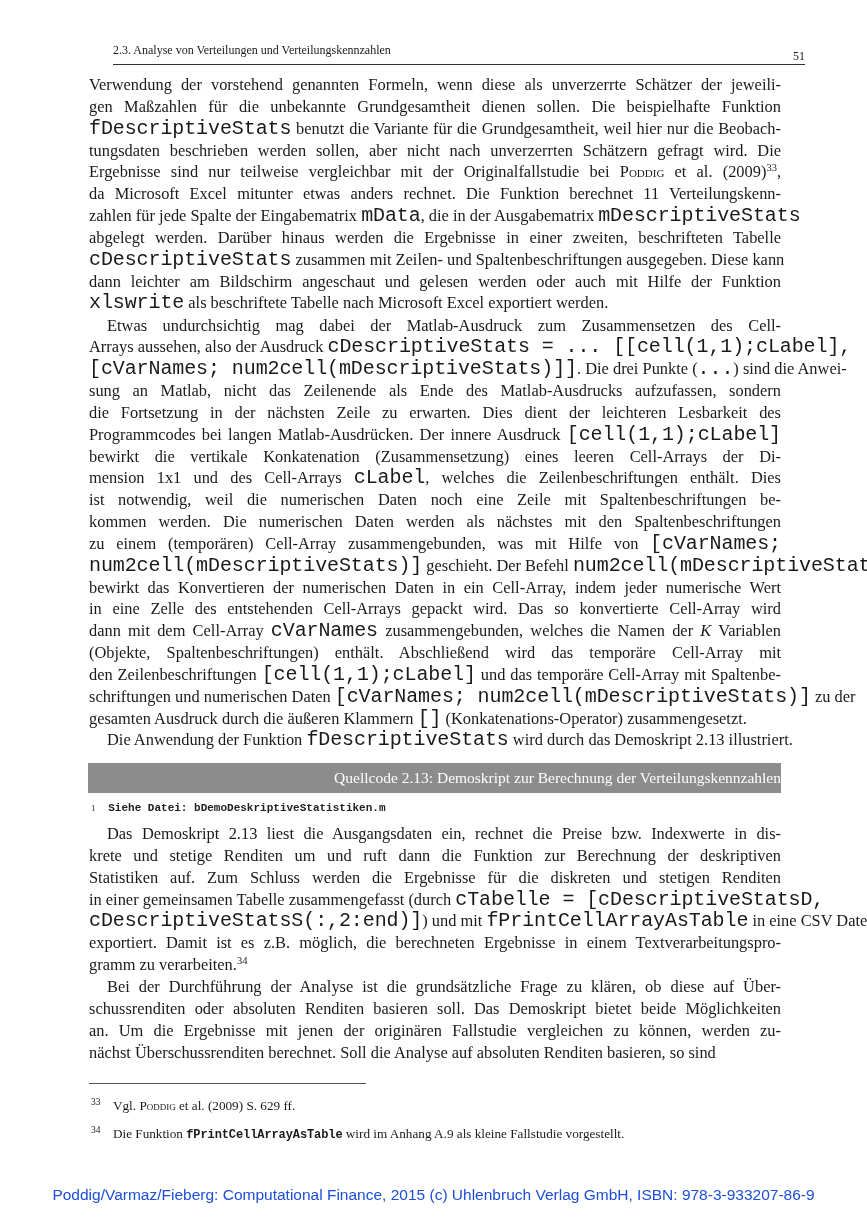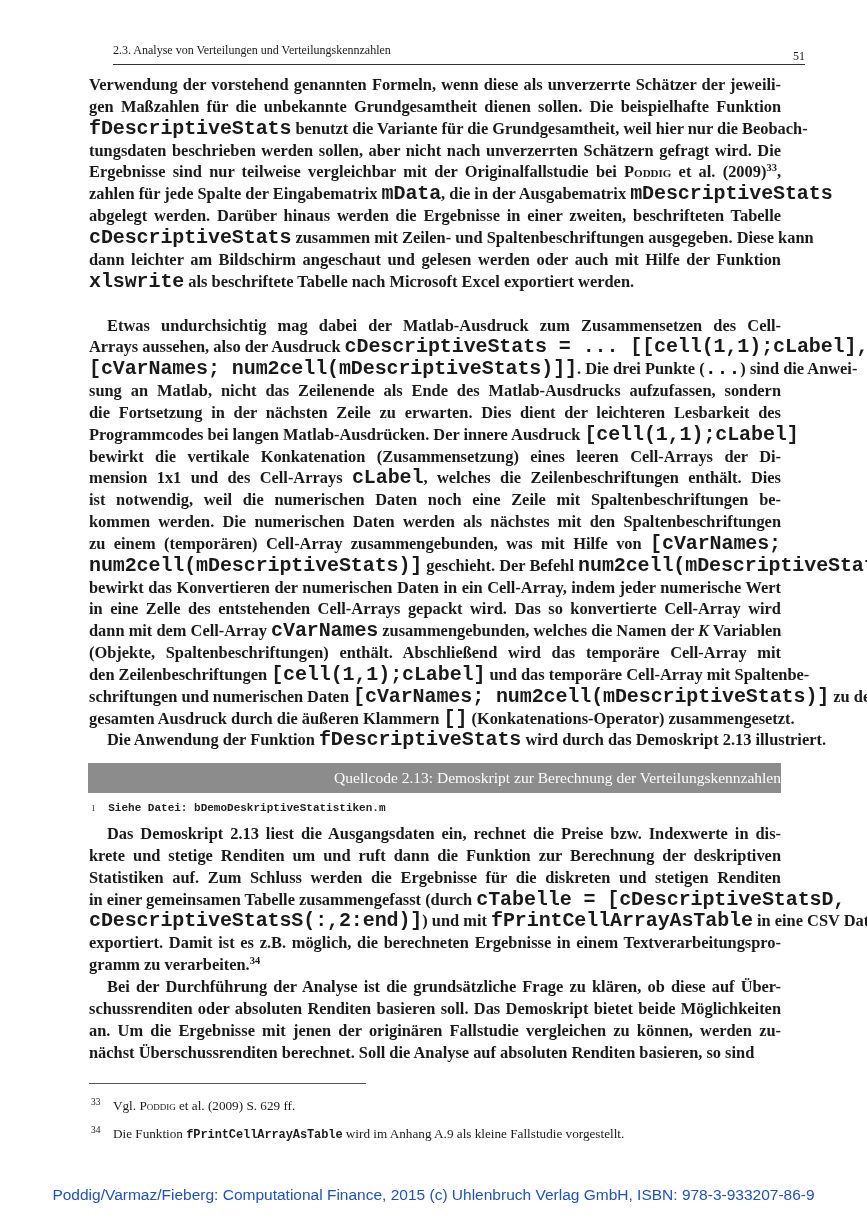--- a/index.html
+++ b/index.html
@@ -4,21 +4,21 @@
 <style>
   html, body { margin: 0; padding: 0; background: #ffffff; }
   body { width: 867px; height: 1227px; position: relative; overflow: hidden;
          font-family: "Liberation Serif", "DejaVu Serif", serif; color: #1a1a1a; }
   .header { position: absolute; left: 89px; top: 42px; width: 692px; height: 22px;
             border-bottom: 1px solid #333; font-size: 12px; margin-left: 24px; }
   .header .title { position: absolute; left: 0; top: 1px; }
   .header .pnum { position: absolute; right: 0; top: 7px; text-align: right; }
   .block { position: absolute; left: 89px; width: 692px; }
   .line { height: 21.85px; line-height: 21.85px; font-size: 16.4px; white-space: nowrap;
-          text-align: justify; text-align-last: justify; overflow: visible; font-weight: bold; }
+          text-align: justify; text-align-last: justify; overflow: visible; }
   .line.last { text-align-last: left; }
   .line.indent { padding-left: 18px; }
   .code { font-family: "Liberation Mono", "DejaVu Sans Mono", monospace; font-size: 20px; letter-spacing: -0.1px; }
   .sc { font-variant: small-caps; }
   .it { font-style: italic; }
   sup { font-size: 10.5px; line-height: 0; vertical-align: 6px; }
   .caption { position: absolute; left: 88px; top: 763px; width: 693px; height: 30px;
              background: #8c8c8c; color: #ffffff; font-size: 15.5px; line-height: 30px;
              padding-left: 7px; box-sizing: border-box; text-align: right; }
   .codeline { position: absolute; left: 91px; top: 800px; font-size: 11px; height: 14px; line-height: 14px; white-space: nowrap; }
@@ -38,20 +38,21 @@
   <span class="title">2.3.  Analyse von Verteilungen und Verteilungskennzahlen</span>
   <span class="pnum">51</span>
 </div>
 
 <div class="block" style="top:74px;">
     <div class="line"><span>Verwendung der vorstehend genannten Formeln, wenn diese als unverzerrte Schätzer der jeweili-</span></div>
     <div class="line"><span>gen Maßzahlen für die unbekannte Grundgesamtheit dienen sollen. Die beispielhafte Funktion</span></div>
     <div class="line"><span class="code">fDescriptiveStats</span><span> benutzt die Variante für die Grundgesamtheit, weil hier nur die Beobach-</span></div>
     <div class="line"><span>tungsdaten beschrieben werden sollen, aber nicht nach unverzerrten Schätzern gefragt wird. Die</span></div>
     <div class="line"><span>Ergebnisse sind nur teilweise vergleichbar mit der Originalfallstudie bei </span><span class="sc">Poddig</span><span> et al. (2009)</span><sup>33</sup><span>,</span></div>
+    <div class="line"><span>da Microsoft Excel mitunter etwas anders rechnet. Die Funktion berechnet 11 Verteilungskenn-</span></div>
     <div class="line"><span>zahlen für jede Spalte der Eingabematrix </span><span class="code">mData</span><span>, die in der Ausgabematrix </span><span class="code">mDescriptiveStats</span></div>
     <div class="line"><span>abgelegt werden. Darüber hinaus werden die Ergebnisse in einer zweiten, beschrifteten Tabelle</span></div>
     <div class="line"><span class="code">cDescriptiveStats</span><span> zusammen mit Zeilen- und Spaltenbeschriftungen ausgegeben. Diese kann</span></div>
     <div class="line"><span>dann leichter am Bildschirm angeschaut und gelesen werden oder auch mit Hilfe der Funktion</span></div>
     <div class="line last"><span class="code">xlswrite</span><span> als beschriftete Tabelle nach Microsoft Excel exportiert werden.</span></div>
   </div>
 <div class="block" style="top:314.5px;">
     <div class="line indent"><span>Etwas undurchsichtig mag dabei der Matlab-Ausdruck zum Zusammensetzen des Cell-</span></div>
     <div class="line"><span>Arrays aussehen, also der Ausdruck </span><span class="code">cDescriptiveStats = ... [[cell(1,1);cLabel],</span></div>
     <div class="line"><span class="code">[cVarNames; num2cell(mDescriptiveStats)]]</span><span>. Die drei Punkte (</span><span class="code">...</span><span>) sind die Anwei-</span></div>

